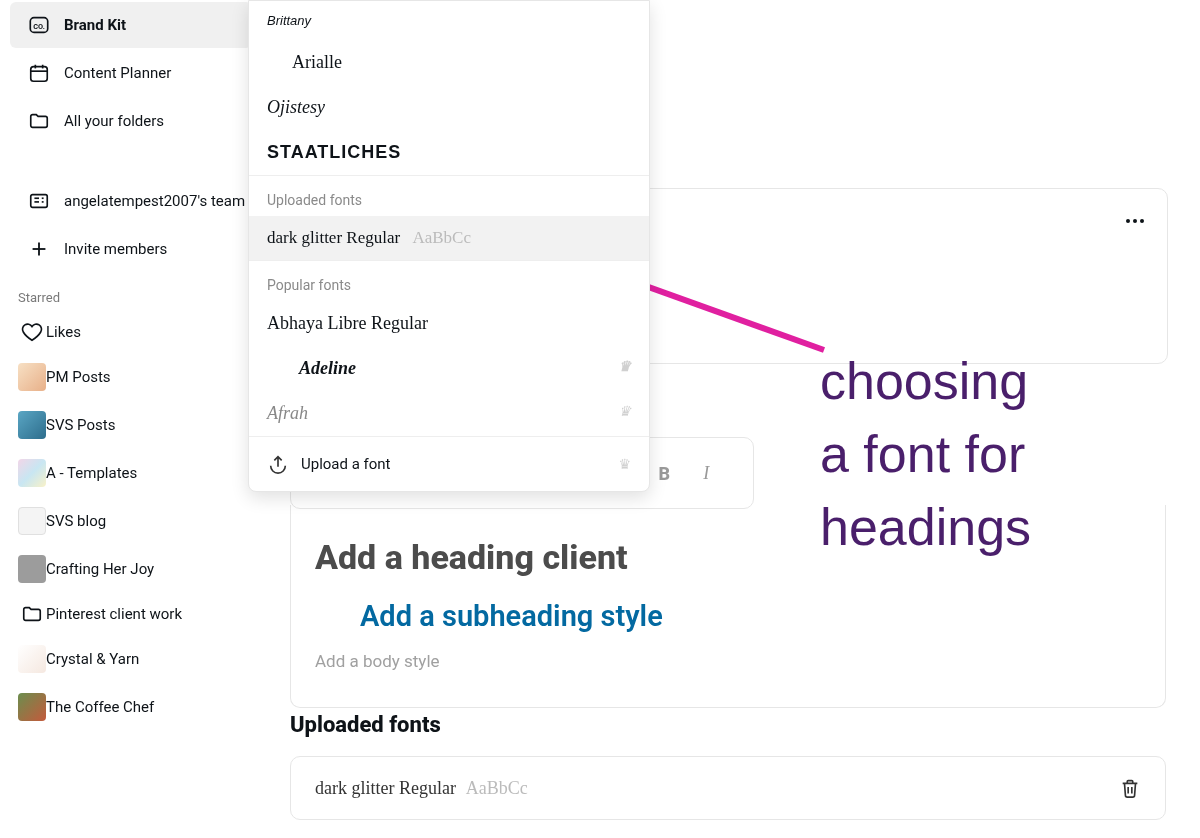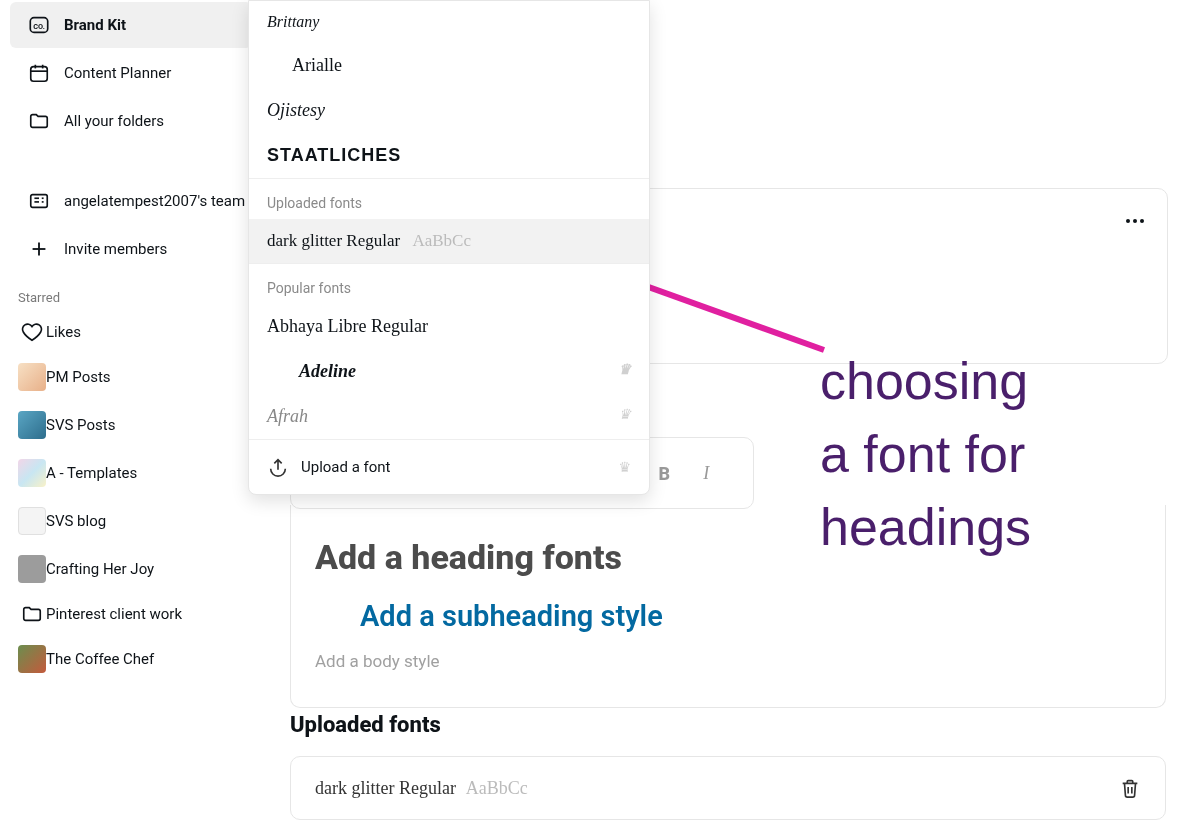--- a/index.html
+++ b/index.html
@@ -40,21 +40,21 @@
 .trash-btn { cursor: pointer; }
 
 
 .dropdown { position: absolute; left: 248px; top: 0; width: 402px; background: #fff; border: 1px solid #e6e6e6; border-radius: 0 0 8px 8px; box-shadow: 0 6px 18px rgba(0,0,0,0.12); z-index: 50; }
 .dd-item { padding: 12px 18px; cursor: pointer; font-size: 17px; }
 .dd-item.section { color: #8a8a8a; font-size: 14px; padding-top: 16px; padding-bottom: 8px; cursor: default; }
 .dd-item.hover { background: #f2f2f2; }
 .dd-sep { border-top: 1px solid #eee; }
 .dd-footer { display: flex; align-items: center; gap: 12px; padding: 16px 18px; border-top: 1px solid #eee; }
 .crown { color: #d0d0d0; float: right; font-size: 14px; }
-.font-brittany { font-family: Liberation Serif, serif; font-style: italic; font-size: 16px; }
+.font-brittany { font-family: Liberation Sans, sans-serif; font-style: italic; font-size: 13px; }
 .font-arialle { font-family: serif; font-size: 18px; padding-left: 43px; }
 .font-ojistesy { font-family: 'Brush Script MT', cursive; font-style: italic; font-size: 18px; }
 .font-staatliches { font-family: Impact, sans-serif; text-transform: uppercase; letter-spacing: 1px; font-size: 18px; font-weight: 700; }
 .font-darkglitter { font-family: 'Brush Script MT', cursive; font-size: 17px; }
 .font-abhaya { font-family: Georgia, serif; font-size: 18px; }
 .font-adeline { font-family: 'Brush Script MT', cursive; font-style: italic; font-size: 18px; font-weight: 700; margin-left: 32px; }
 .font-afrah { font-family: Georgia, serif; font-style: italic; font-size: 18px; color: #888; }
 
 
 .anno-text { position: absolute; left: 820px; top: 345px; font-size: 52px; font-weight: 500; color: #4a1f6b; line-height: 1.4; font-family: 'Segoe UI', sans-serif; }
@@ -157,20 +157,24 @@
   </div>
   <div class="star-item">
     <span class="nav-icon" style="width:28px;display:flex;justify-content:center;">
       <svg width="22" height="22" viewBox="0 0 24 24" fill="none" stroke="currentColor" stroke-width="1.8">
           <path d="M3 7a2 2 0 0 1 2-2h4l2 2h8a2 2 0 0 1 2 2v8a2 2 0 0 1-2 2H5a2 2 0 0 1-2-2V7z"></path>
         </svg>
     </span>
     <span>Pinterest client work</span>
   </div>
   <div class="star-item">
+    <span class="star-thumb" style="background:linear-gradient(135deg,#fff,#f5e8e0)"></span>
+    <span>Crystal &amp; Yarn</span>
+  </div>
+  <div class="star-item">
     <span class="star-thumb" style="background:linear-gradient(135deg,#6b8e4e,#c45a3c)"></span>
     <span>The Coffee Chef</span>
   </div>
 </div>
 
 <div class="main"></div>
 
 <div class="card">
   <div class="more">
     <svg width="24" height="24" viewBox="0 0 24 24" fill="currentColor">
@@ -204,21 +208,21 @@
       <svg width="14" height="14" viewBox="0 0 24 24" fill="none" stroke="#999" stroke-width="2.2">
           <polyline points="6 9 12 15 18 9"></polyline>
         </svg>
     </span>
   </div>
   <div class="ib-btn" style="font-weight:800">B</div>
   <div class="ib-btn" style="font-style:italic;font-family:Georgia,serif">I</div>
 </div>
 
 <div class="style-list">
-  <div class="h-style">Add a heading fonts</div>
+  <div class="h-style">Add a heading client</div>
   <div class="sh-style">Add a subheading style</div>
   <div class="b-style">Add a body style</div>
 </div>
 
 <div class="uploaded-heading">Uploaded fonts</div>
 <div class="uploaded-row">
   <div>
     <span class="fontline">dark glitter Regular</span>
     <span class="fontline sample">AaBbCc</span>
   </div>

